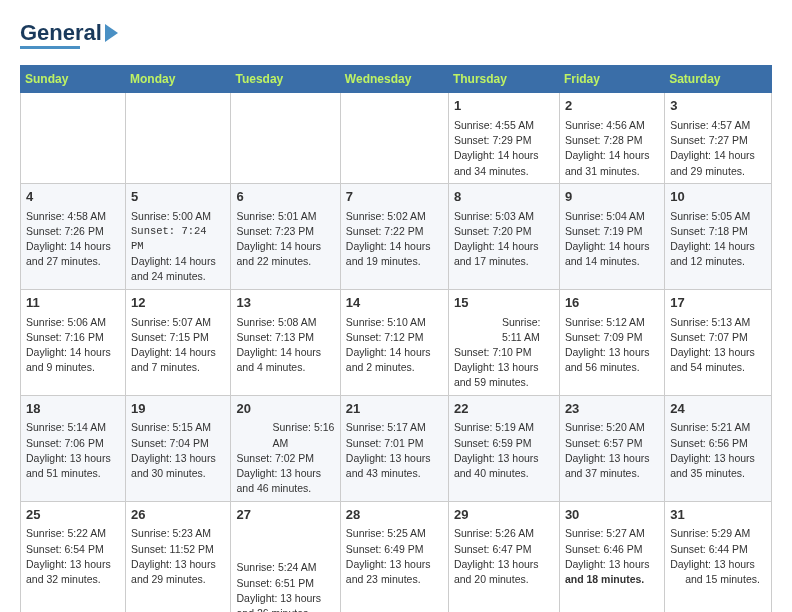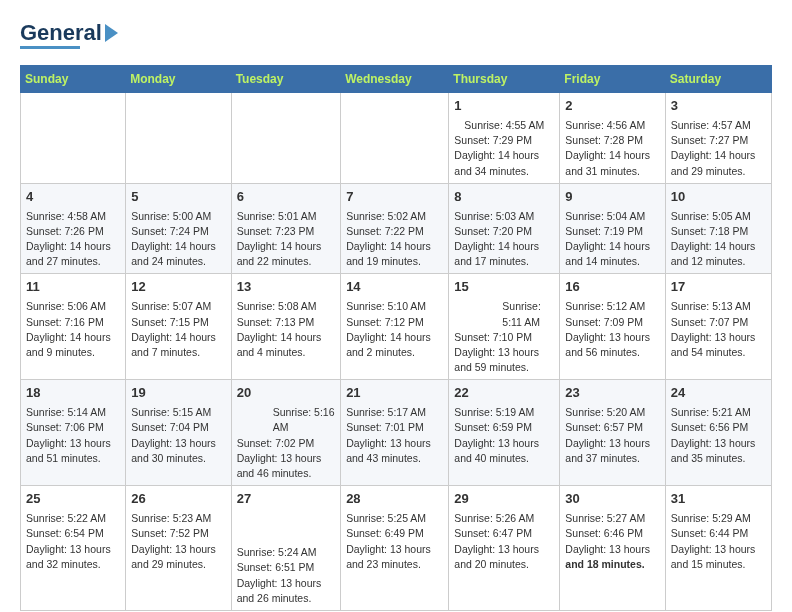--- a/index.html
+++ b/index.html
@@ -110,21 +110,21 @@
       </tr>
   </thead>
   <tbody>
   <tr>
         <td class="empty-cell"></td>
         <td class="empty-cell"></td>
         <td class="empty-cell"></td>
         <td class="empty-cell"></td>
         <td>
           <span class="day-num">1</span>
-          <span style="display: block; text-align: center;">Sunrise: 4:55 AM</span>
+          <span style="display: block;">Sunrise: 4:55 AM</span>
           <span style="display: block;">Sunset: 7:29 PM</span>
           <span style="display: block;">Daylight: 14 hours</span>
           <span style="display: block;">and 34 minutes.</span>
         </td>
         <td>
           <span class="day-num">2</span>
           <span style="display: block;">Sunrise: 4:56 AM</span>
           <span style="display: block;">Sunset: 7:28 PM</span>
           <span style="display: block;">Daylight: 14 hours</span>
           <span style="display: block;">and 31 minutes.</span>
@@ -141,21 +141,21 @@
         <td>
           <span class="day-num">4</span>
           <span style="display: block;">Sunrise: 4:58 AM</span>
           <span style="display: block;">Sunset: 7:26 PM</span>
           <span style="display: block;">Daylight: 14 hours</span>
           <span style="display: block;">and 27 minutes.</span>
         </td>
         <td>
           <span class="day-num">5</span>
           <span style="display: block;">Sunrise: 5:00 AM</span>
-          <span style="display: block;">Sunset: 7:24 PM</span>
+          <span style="display: block; font-family: Liberation Mono, monospace;">Sunset: 7:24 PM</span>
           <span style="display: block;">Daylight: 14 hours</span>
           <span style="display: block;">and 24 minutes.</span>
         </td>
         <td>
           <span class="day-num">6</span>
           <span style="display: block;">Sunrise: 5:01 AM</span>
           <span style="display: block;">Sunset: 7:23 PM</span>
           <span style="display: block;">Daylight: 14 hours</span>
           <span style="display: block;">and 22 minutes.</span>
         </td>
@@ -294,21 +294,21 @@
         <td>
           <span class="day-num">25</span>
           <span style="display: block;">Sunrise: 5:22 AM</span>
           <span style="display: block;">Sunset: 6:54 PM</span>
           <span style="display: block;">Daylight: 13 hours</span>
           <span style="display: block;">and 32 minutes.</span>
         </td>
         <td>
           <span class="day-num">26</span>
           <span style="display: block;">Sunrise: 5:23 AM</span>
-          <span style="display: block;">Sunset: 7:52 PM</span>
+          <span style="display: block;">Sunset: 11:52 PM</span>
           <span style="display: block;">Daylight: 13 hours</span>
           <span style="display: block;">and 29 minutes.</span>
         </td>
         <td>
           <span class="day-num">27</span>
           <span style="display: block; margin-top: 36px;">Sunrise: 5:24 AM</span>
           <span style="display: block;">Sunset: 6:51 PM</span>
           <span style="display: block;">Daylight: 13 hours</span>
           <span style="display: block;">and 26 minutes.</span>
         </td>
@@ -331,17 +331,17 @@
           <span style="display: block;">Sunrise: 5:27 AM</span>
           <span style="display: block;">Sunset: 6:46 PM</span>
           <span style="display: block;">Daylight: 13 hours</span>
           <span style="display: block; font-weight: bold;">and 18 minutes.</span>
         </td>
         <td>
           <span class="day-num">31</span>
           <span style="display: block;">Sunrise: 5:29 AM</span>
           <span style="display: block;">Sunset: 6:44 PM</span>
           <span style="display: block;">Daylight: 13 hours</span>
-          <span style="display: block;">and 15 minutes.</span>
+          <span style="display: block; margin-left: 15px;">and 15 minutes.</span>
         </td>
       </tr>
     </tbody>
 </table>
 
 </body></html>

